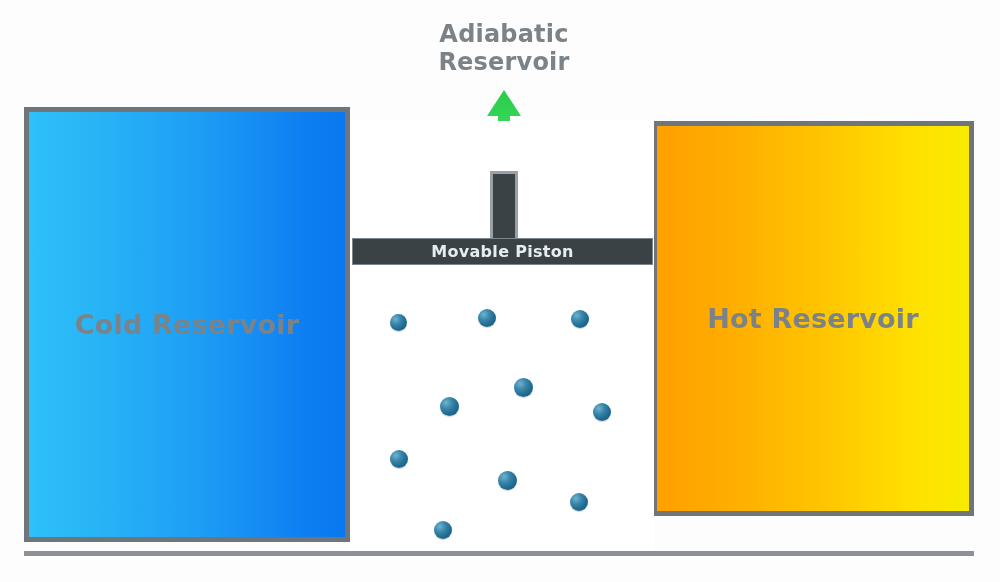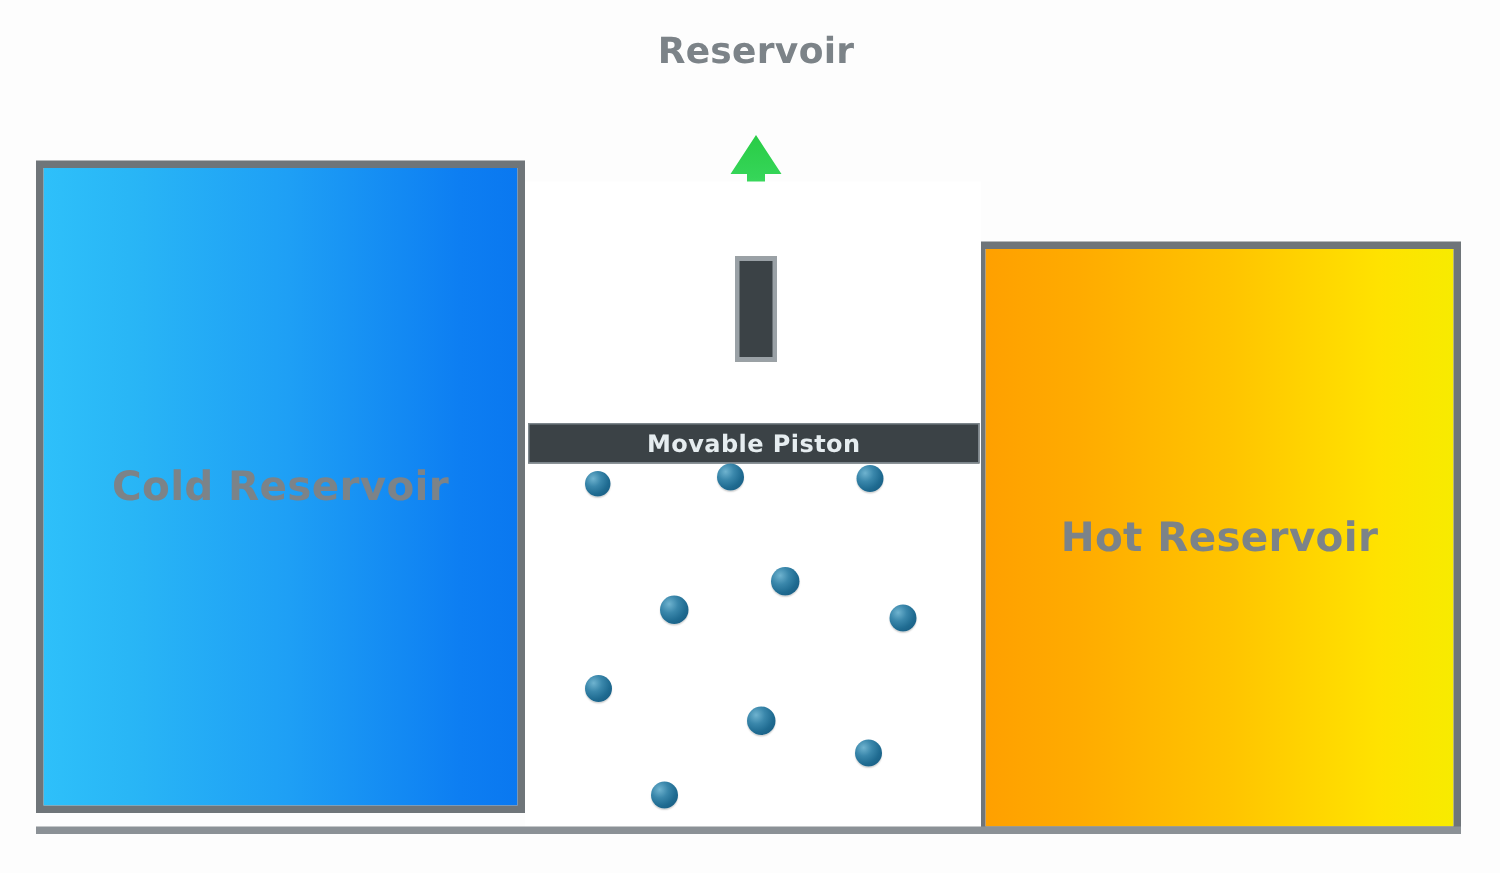--- a/index.html
+++ b/index.html
@@ -35,21 +35,20 @@
     width: 326px;
     height: 435px;
     background: linear-gradient(to right, #2ec0fa 0%, #29b6f6 18%, #1e9ff5 52%, #0d7ef2 88%, #0a78f0 100%);
   }
   #hot-reservoir {
     left: 652px;
     top: 121px;
     width: 322px;
     height: 395px;
     background: linear-gradient(to right, #ffa000 0%, #ffab00 20%, #ffc400 52%, #ffe200 84%, #f7eb00 100%);
-    margin-top: 40px;
   }
   .reservoir-label {
     font-size: 27px;
     font-weight: bold;
     color: #7c8388;
     letter-spacing: 0.2px;
     user-select: none;
     white-space: nowrap;
   }
 
@@ -86,21 +85,20 @@
     left: 352px;
     top: 238px;
     width: 301px;
     height: 27px;
     box-sizing: border-box;
     background: #3b4246;
     border: 1px solid #7d868c;
     display: flex;
     align-items: center;
     justify-content: center;
-    margin-top: 44px;
   }
   #piston-label {
     font-size: 16px;
     font-weight: bold;
     color: #e6edf0;
     letter-spacing: 0.3px;
     white-space: nowrap;
     user-select: none;
   }
   #piston-rod {
@@ -139,20 +137,21 @@
     line-height: 1.18;
     letter-spacing: 0.2px;
   }
 </style>
 </head>
 <body>
 
 <div id="stage">
 
   <div id="title-block">
+    <div class="title-line">Adiabatic</div>
     <div class="title-line">Reservoir</div>
   </div>
 
   <div id="expansion-arrow">
     <svg width="56" height="84" viewBox="0 0 56 84" xmlns="http://www.w3.org/2000/svg">
       <defs>
         <linearGradient id="arrowGrad" x1="0" y1="0" x2="0" y2="1">
           <stop offset="0%" stop-color="#29cc46"></stop>
           <stop offset="35%" stop-color="#35d558"></stop>
           <stop offset="72%" stop-color="#5fe37c"></stop>

